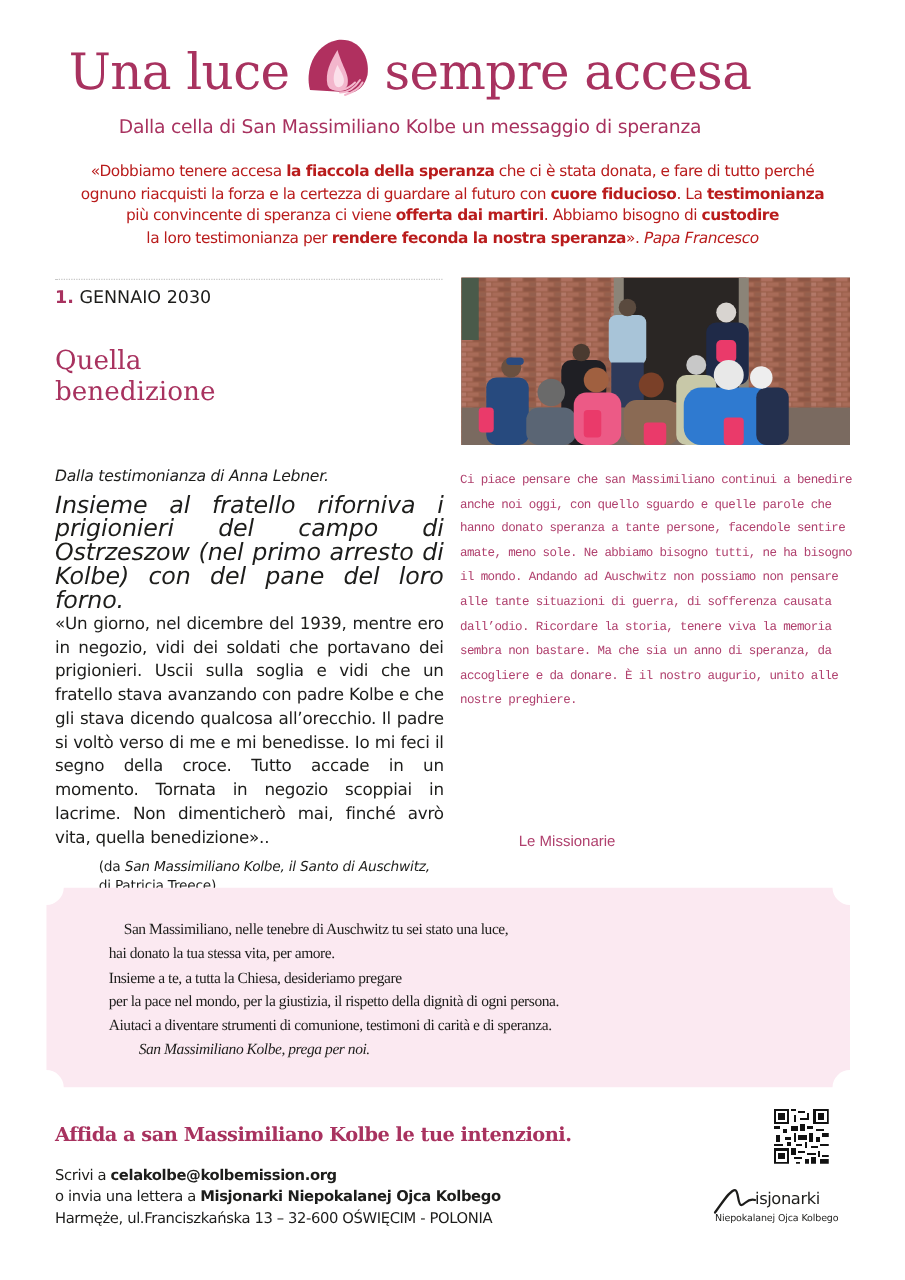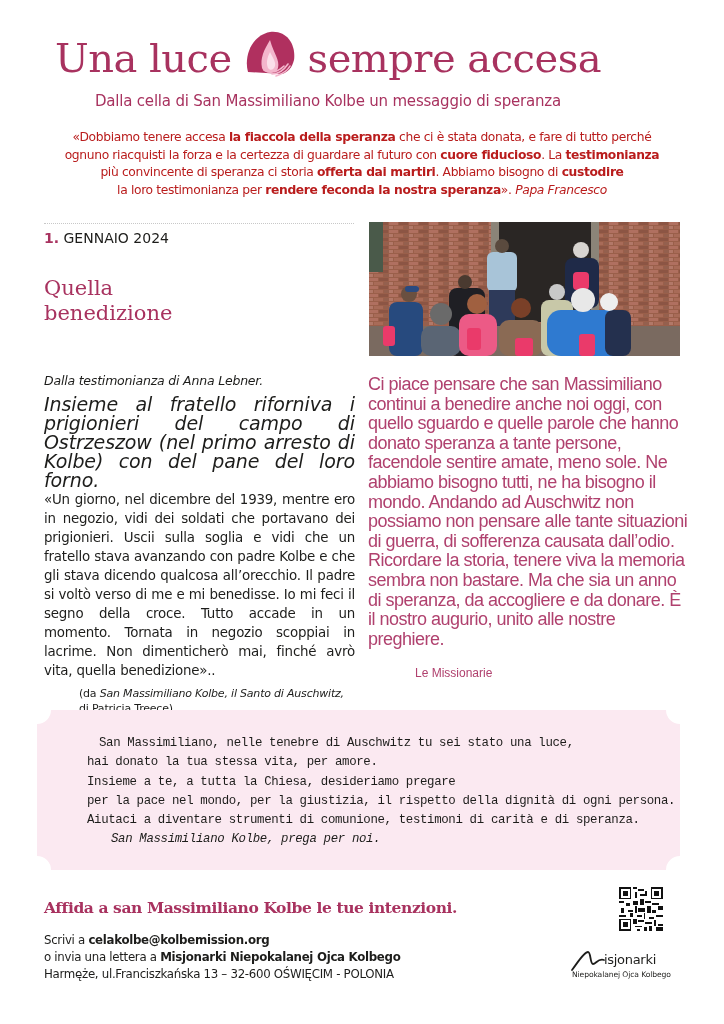--- a/index.html
+++ b/index.html
@@ -25,26 +25,26 @@
 
   .photo { position: absolute; left: 369px; top: 222px; width: 311px; height: 134px; overflow: hidden; background: #8a5a48; }
 
   .left-col { position: absolute; left: 44px; top: 373px; width: 311px; font-family: "DejaVu Sans", sans-serif; color: #1d1d1b; }
   .intro { font-size: 12.5px; font-style: italic; margin-bottom: 7px; letter-spacing: -0.2px; }
   .story-italic { font-size: 19px; line-height: 19px; font-style: italic; text-align: justify; letter-spacing: -0.1px; }
   .story { font-size: 13.4px; line-height: 19px; text-align: justify; letter-spacing: -0.2px; }
   .source { font-size: 11px; line-height: 14.5px; margin-top: 7px; letter-spacing: -0.2px; margin-left: 35px; }
   .source i { font-style: italic; }
 
-  .right-col { position: absolute; left: 368px; top: 375px; width: 320px; font-family: Liberation Sans, sans-serif; font-size: 18px; line-height: 19.6px; color: #b0416e; letter-spacing: -0.5px; }
+  .right-col { position: absolute; left: 368px; top: 375px; width: 320px; font-family: Liberation Mono, monospace; font-size: 10px; line-height: 19.6px; color: #b0416e; letter-spacing: -0.5px; }
   .signature { position: absolute; left: 415px; top: 666px; font-family: Liberation Sans, sans-serif; font-size: 12px; color: #b0416e; }
 
   .prayer-box { position: absolute; left: 37px; top: 710px; width: 643px; height: 160px; }
   .prayer-box svg { position: absolute; left: 0; top: 0; }
-  .prayer-text { position: absolute; left: 50px; top: 24px; font-family: Liberation Mono, monospace; font-size: 12.4px; line-height: 19.3px; color: #1d1d1b; letter-spacing: -0.35px; }
+  .prayer-text { position: absolute; left: 50px; top: 24px; font-family: Liberation Serif, serif; font-size: 12.4px; line-height: 19.3px; color: #1d1d1b; letter-spacing: -0.35px; }
   .prayer-text .l1 { padding-left: 12px; }
   .prayer-text .l2 { padding-left: 3px; }
   .prayer-text .sig { padding-left: 24px; font-style: italic; }
 
   .footer-cta { position: absolute; left: 44px; top: 898px; font-family: "DejaVu Serif", serif; font-size: 15.5px; color: #a8325f; font-weight: bold; letter-spacing: -0.4px; }
   .footer-contact { position: absolute; left: 44px; top: 932px; font-family: "DejaVu Sans", sans-serif; font-size: 11.8px; line-height: 17px; color: #1d1d1b; letter-spacing: -0.3px; }
   .footer-contact b { font-weight: bold; }
 
   .qr { position: absolute; left: 619px; top: 887px; width: 44px; height: 44px; }
   .org-logo { position: absolute; left: 570px; top: 948px; width: 104px; height: 36px; }
@@ -65,29 +65,29 @@
       <path d="M22 42 C28 46 36 44 42 38 M30 46 C36 46 42 42 46 36 M34 48 C40 46 46 42 48 38" stroke="#f3b6cc" stroke-width="1.6" fill="none" stroke-linecap="round"></path>
     </svg>
     <span class="title-part">sempre accesa</span>
   </div>
   <div class="subtitle">Dalla cella di San Massimiliano Kolbe un messaggio di speranza</div>
 </div>
 
 <div class="pope-quote">
   <div><span>«Dobbiamo tenere accesa </span><b>la fiaccola della speranza</b><span> che ci è stata donata, e fare di tutto perché</span></div>
   <div><span>ognuno riacquisti la forza e la certezza di guardare al futuro con </span><b>cuore fiducioso</b><span>. La </span><b>testimonianza</b></div>
-  <div><span>più convincente di speranza ci storia </span><b>offerta dai martiri</b><span>. Abbiamo bisogno di </span><b>custodire</b></div>
+  <div><span>più convincente di speranza ci viene </span><b>offerta dai martiri</b><span>. Abbiamo bisogno di </span><b>custodire</b></div>
   <div><span>la loro testimonianza per </span><b>rendere feconda la nostra speranza</b><span>». </span><i>Papa Francesco</i></div>
 </div>
 
 <div class="separator"></div>
 
 <div class="date">
   <span class="num">1.</span>
-  <span>GENNAIO 2024</span>
+  <span>GENNAIO 2030</span>
 </div>
 
 <div class="article-title">
   <div>Quella</div>
   <div>benedizione</div>
 </div>
 
 <div class="photo" title="Gruppo di pellegrini con zaini rosa entra in un edificio di mattoni ad Auschwitz">
   <svg width="311" height="134" viewBox="0 0 311 134">
     <defs>

